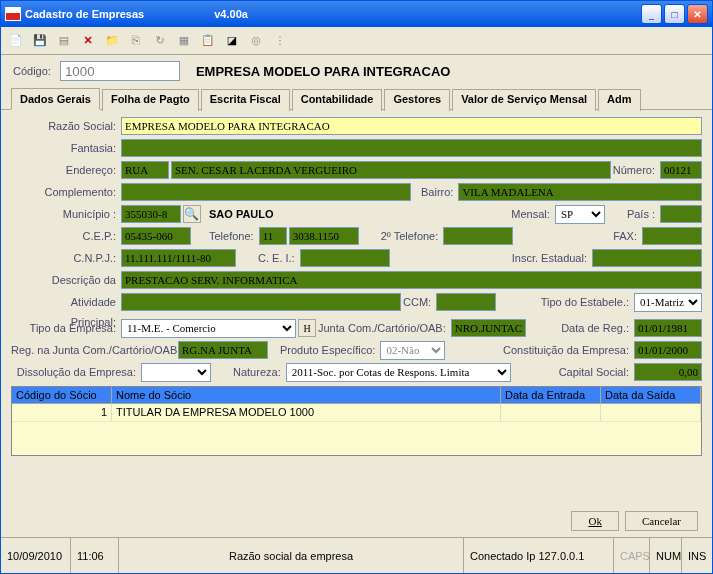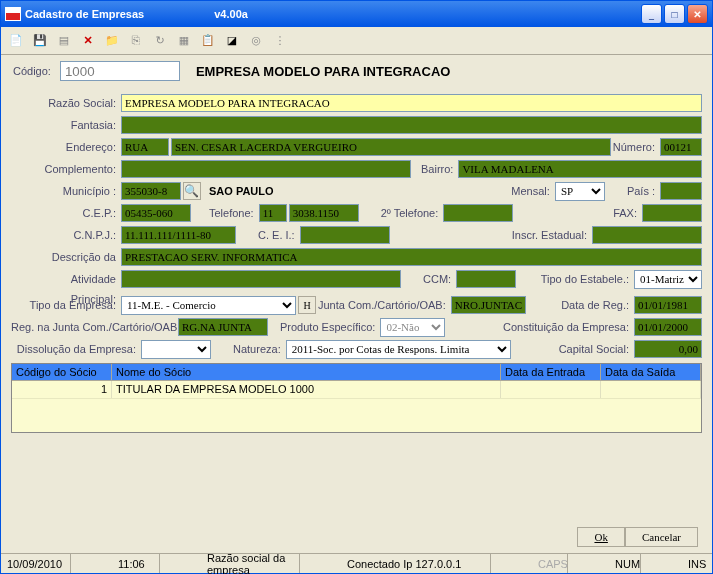--- a/index.html
+++ b/index.html
@@ -28,23 +28,23 @@
 .lbl { text-align: right; color: #4a4a6a; font-size: 11px; padding-right: 3px; white-space: nowrap; }
 .fld { border: 1px solid #7f9db9; background: #4d7c0f; height: 18px; padding: 1px 3px; font: 11px Tahoma; }
 .fld.hl { background: #ffffa8; }
 .sel { border: 1px solid #7f9db9; background: #fff; height: 19px; font: 11px Tahoma; padding: 0 1px; }
 .minibtn { width: 18px; height: 18px; border: 1px solid #aca899; background: #ece9d8; font: 10px Tahoma; cursor: pointer; display: inline-flex; align-items: center; justify-content: center; }
 .grid { border: 1px solid #888; margin-top: 4px; height: 70px; background: #fff; display: flex; flex-direction: column; }
 .ghead { display: flex; background: #3b82f6; border-bottom: 1px solid #aca899; }
 .gcell { padding: 2px 4px; border-right: 1px solid #aca899; font-size: 11px; }
 .grow { display: flex; background: #fbfbd0; border-bottom: 1px solid #e8e8c0; height: 18px; }
 .grow .gcell { border-right: 1px solid #e0e0c0; }
-.btns { display: flex; justify-content: flex-end; padding: 6px 14px; }
+.btns { display: flex; justify-content: flex-end; gap: 6px; padding: 6px 14px; }
 .btn { border: 1px solid #aca899; background: #ece9d8; padding: 3px 16px; font: 11px Tahoma; cursor: pointer; }
-.status { border-top: 1px solid #aca899; display: flex; height: 20px; font-size: 11px; gap: 41px; }
+.status { border-top: 1px solid #aca899; display: flex; height: 36px; font-size: 11px; }
 .status > div { border-right: 1px solid #aca899; padding: 2px 6px; display: flex; align-items: center; }
 .bino { font-size: 12px; }
 </style>
 </head>
 <body>
 
 <div class="window">
   <div class="titlebar">
     <div class="ticon"></div>
     <span>Cadastro de Empresas</span>
@@ -72,20 +72,29 @@
     <div class="tbtn">◎</div>
     <div class="tbtn">⋮</div>
   </div>
 
   <div class="header">
     <span class="lbl">Código:</span>
     <input class="code" value="1000" style="">
     <span class="name">EMPRESA MODELO PARA INTEGRACAO</span>
   </div>
 
+  <div class="tabs">
+    <div class="tab active">Dados Gerais</div>
+    <div class="tab">Folha de Pagto</div>
+    <div class="tab">Escrita Fiscal</div>
+    <div class="tab">Contabilidade</div>
+    <div class="tab">Gestores</div>
+    <div class="tab">Valor de Serviço Mensal</div>
+    <div class="tab">Adm</div>
+  </div>
 
   <div class="form">
     <div class="row">
       <span class="lbl" style="width:108px">Razão Social:</span>
       <input class="fld hl" style="flex: 1 1 0%;" value="EMPRESA MODELO PARA INTEGRACAO">
     </div>
     <div class="row">
       <span class="lbl" style="width:108px">Fantasia:</span>
       <input class="fld" style="flex: 1 1 0%;" value="">
     </div>
@@ -138,21 +147,21 @@
       <div style="width:108px;text-align:right;line-height:11px">
         <div class="lbl" style="display:block;">Descrição da</div>
       </div>
       <input class="fld" style="flex: 1 1 0%;" value="PRESTACAO SERV. INFORMATICA">
     </div>
     <div class="row">
       <div style="width:108px;text-align:right;line-height:11px">
         <div class="lbl" style="display:block;text-align:right">Atividade</div>
       </div>
       <input class="fld" style="width: 280px;" value="">
-      <span class="lbl" style="margin-left:20px">CCM:</span>
+      <span class="lbl" style="">CCM:</span>
       <input class="fld" style="width: 60px;" value="">
       <span style="flex:1"></span>
       <span class="lbl">Tipo do Estabele.:</span>
       <select class="sel" style="width:68px"><option>01-Matriz</option></select>
     </div>
     <div class="row" style="margin-top:-2px">
       <div style="width:108px;text-align:right">
         <span class="lbl">Principal:</span>
       </div>
     </div>

